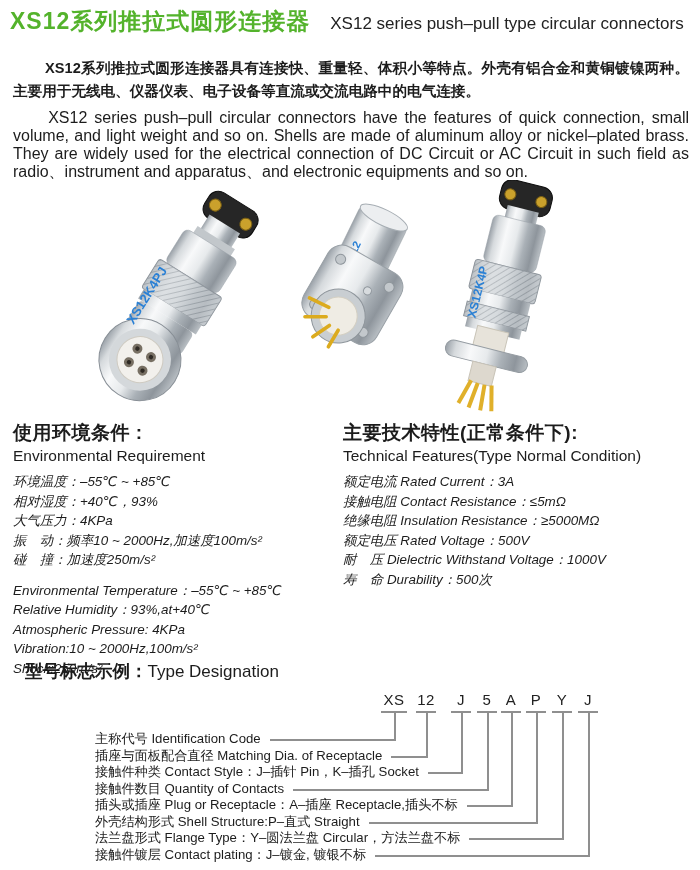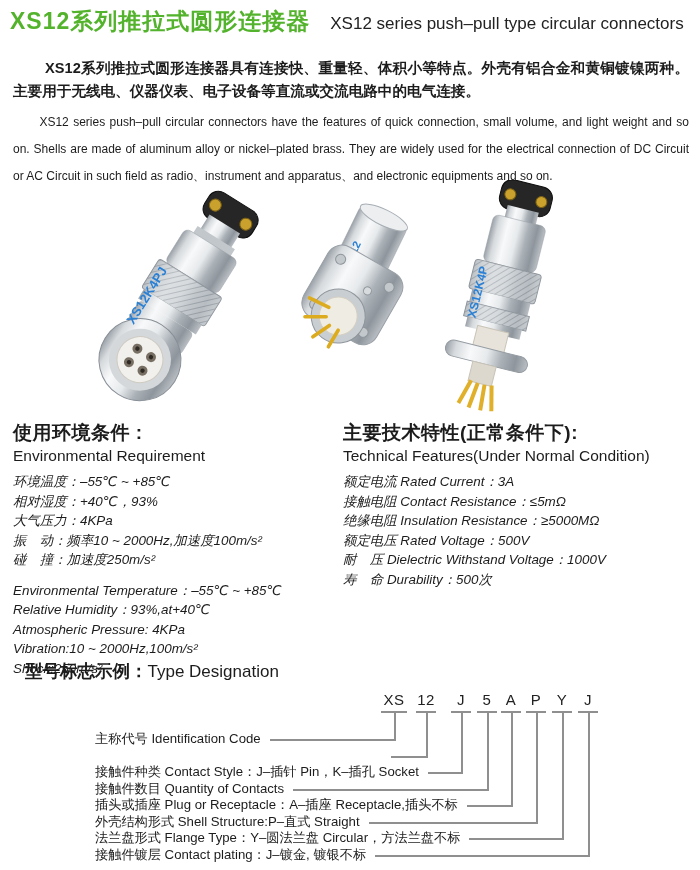--- a/index.html
+++ b/index.html
@@ -8,21 +8,21 @@
     position:relative; width:700px; height:870px; background:#ffffff;
     font-family:"Liberation Sans","DejaVu Sans",sans-serif; color:#1c1c1c; overflow:hidden;
   }
   
   .header { position:absolute; top:6px; left:10px; right:6px; display:flex; align-items:baseline; white-space:nowrap; }
   .title-zh { font-size:23px; font-weight:700; color:#54b32c; letter-spacing:1px; }
   .title-en { font-size:17px; color:#222; margin-left:20px; }
   
   .para { position:absolute; left:13px; right:11px; text-indent:2.2em; text-align:justify; }
   .para-zh { top:57px; font-size:14.6px; line-height:23px; font-weight:600; }
-  .para-en { top:109px; font-size:12px; line-height:27px; }
+  .para-en { top:109px; font-size:16px; line-height:18px; }
   
   .products { position:absolute; top:180px; left:0; width:700px; height:240px; }
   .photo { position:absolute; }
   #photo1 { left:84px; top:2px; }
   #photo2 { left:276px; top:20px; }
   #photo3 { left:410px; top:0px; }
   
   .specs { position:absolute; top:420px; left:13px; right:4px; display:flex; }
   .col-env { width:330px; flex:none; }
   .col-tech { flex:1; }
@@ -187,21 +187,21 @@
       <div class="spec-line">碰　撞：加速度250m/s²</div>
       <div class="spec-gap"></div>
       <div class="spec-line">Environmental Temperature：–55℃ ~ +85℃</div>
       <div class="spec-line">Relative Humidity：93%,at+40℃</div>
       <div class="spec-line">Atmospheric Pressure: 4KPa</div>
       <div class="spec-line">Vibration:10 ~ 2000Hz,100m/s²</div>
       <div class="spec-line">Shock:250m/s²</div>
     </div>
     <div class="col-tech">
       <div class="spec-h-zh">主要技术特性(正常条件下):</div>
-      <div class="spec-h-en">Technical Features(Under Normal Condition)</div>
+      <div class="spec-h-en">Technical Features(Type Normal Condition)</div>
       <div class="spec-line">额定电流 Rated Current：3A</div>
       <div class="spec-line">接触电阻 Contact Resistance：≤5mΩ</div>
       <div class="spec-line">绝缘电阻 Insulation Resistance：≥5000MΩ</div>
       <div class="spec-line">额定电压 Rated Voltage：500V</div>
       <div class="spec-line">耐　压 Dielectric Withstand Voltage：1000V</div>
       <div class="spec-line">寿　命 Durability：500次</div>
     </div>
   </div>
 
   <div class="designation-heading">
@@ -212,20 +212,21 @@
     <span class="ds-code" style="left:394px">XS</span>
     <span class="ds-code" style="left:426px">12</span>
     <span class="ds-code" style="left:461px">J</span>
     <span class="ds-code" style="left:487px">5</span>
     <span class="ds-code" style="left:511px">A</span>
     <span class="ds-code" style="left:536px">P</span>
     <span class="ds-code" style="left:562px">Y</span>
     <span class="ds-code" style="left:588px">J</span>
 
     <span class="ds-row" style="top:39px">主称代号 Identification Code</span>
+    <span class="ds-row" style="top:56px">插座与面板配合直径 Matching Dia. of Receptacle</span>
     <span class="ds-row" style="top:72px">接触件种类 Contact Style：J–插针 Pin，K–插孔 Socket</span>
     <span class="ds-row" style="top:89px">接触件数目 Quantity of Contacts</span>
     <span class="ds-row" style="top:105px">插头或插座 Plug or Receptacle：A–插座 Receptacle,插头不标</span>
     <span class="ds-row" style="top:122px">外壳结构形式 Shell Structure:P–直式 Straight</span>
     <span class="ds-row" style="top:138px">法兰盘形式 Flange Type：Y–圆法兰盘 Circular，方法兰盘不标</span>
     <span class="ds-row" style="top:155px">接触件镀层 Contact plating：J–镀金, 镀银不标</span>
   <div class="ds-tick" style="left: 381px; top: 20px; width: 26px;"></div>
       <div class="ds-vline" style="left: 394px; top: 20px; height: 29.5px;"></div>
       <div class="ds-hline" style="left: 270px; top: 48px; width: 125.5px;"></div>
       <div class="ds-tick" style="left: 416px; top: 20px; width: 20px;"></div>

